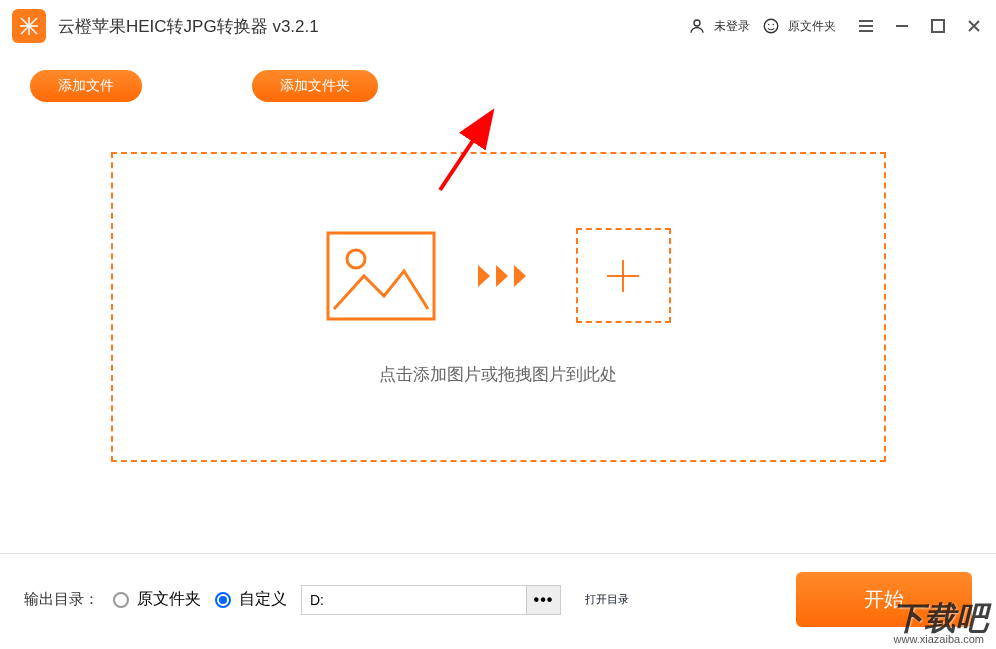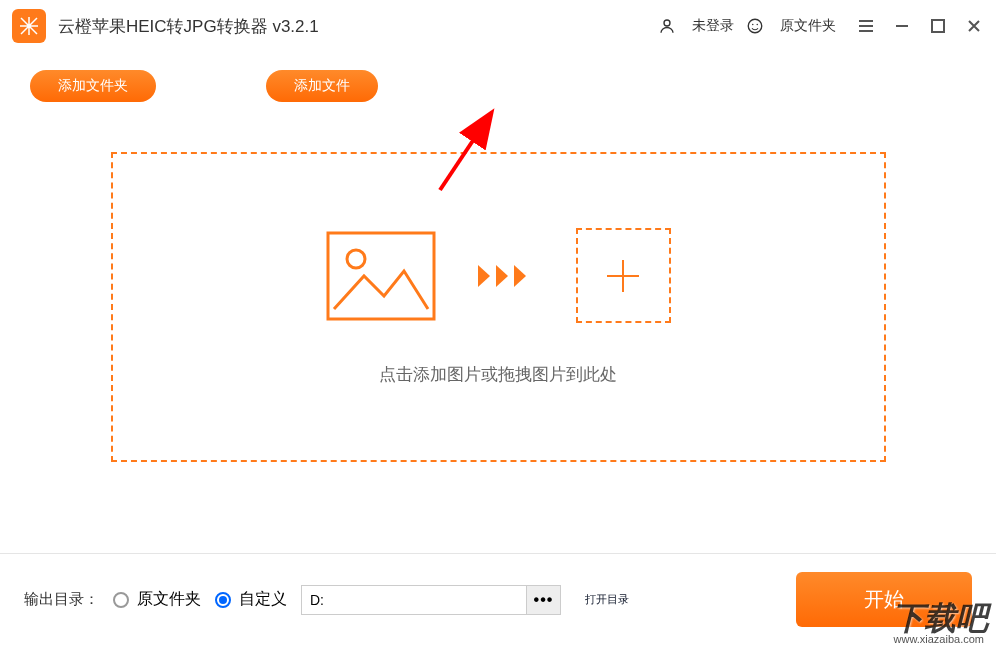--- a/index.html
+++ b/index.html
@@ -38,22 +38,22 @@
     }
     .titlebar-right {
       margin-left: auto;
       display: flex;
       align-items: center;
       gap: 12px;
     }
     .titlebar-item {
       display: flex;
       align-items: center;
-      gap: 16px;
-      font-size: 14px;
+      gap: 8px;
+      font-size: 12px;
       color: #333;
       cursor: pointer;
     }
     .window-controls {
       display: flex;
       align-items: center;
       gap: 16px;
       margin-left: 8px;
     }
     .window-btn {
@@ -281,22 +281,22 @@
       <div class="window-btn">
         <svg width="16" height="16" viewBox="0 0 16 16">
           <path d="M3 3l10 10M13 3L3 13" stroke="#555" stroke-width="2"></path>
         </svg>
       </div>
     </div>
   </div>
 </div>
 
 <div class="toolbar">
+  <button class="pill-btn">添加文件</button>
   <button class="pill-btn">添加文件夹</button>
-  <button class="pill-btn">添加文件</button>
 </div>
 
 <svg class="arrow-svg" width="100" height="100">
   <defs>
     <marker id="arrowhead" markerWidth="10" markerHeight="8" refX="8" refY="4" orient="auto">
       <polygon points="0 0, 10 4, 0 8" fill="#ff0000"></polygon>
     </marker>
   </defs>
   <line x1="20" y1="85" x2="70" y2="10" stroke="#ff0000" stroke-width="4" marker-end="url(#arrowhead)"></line>
 </svg>

